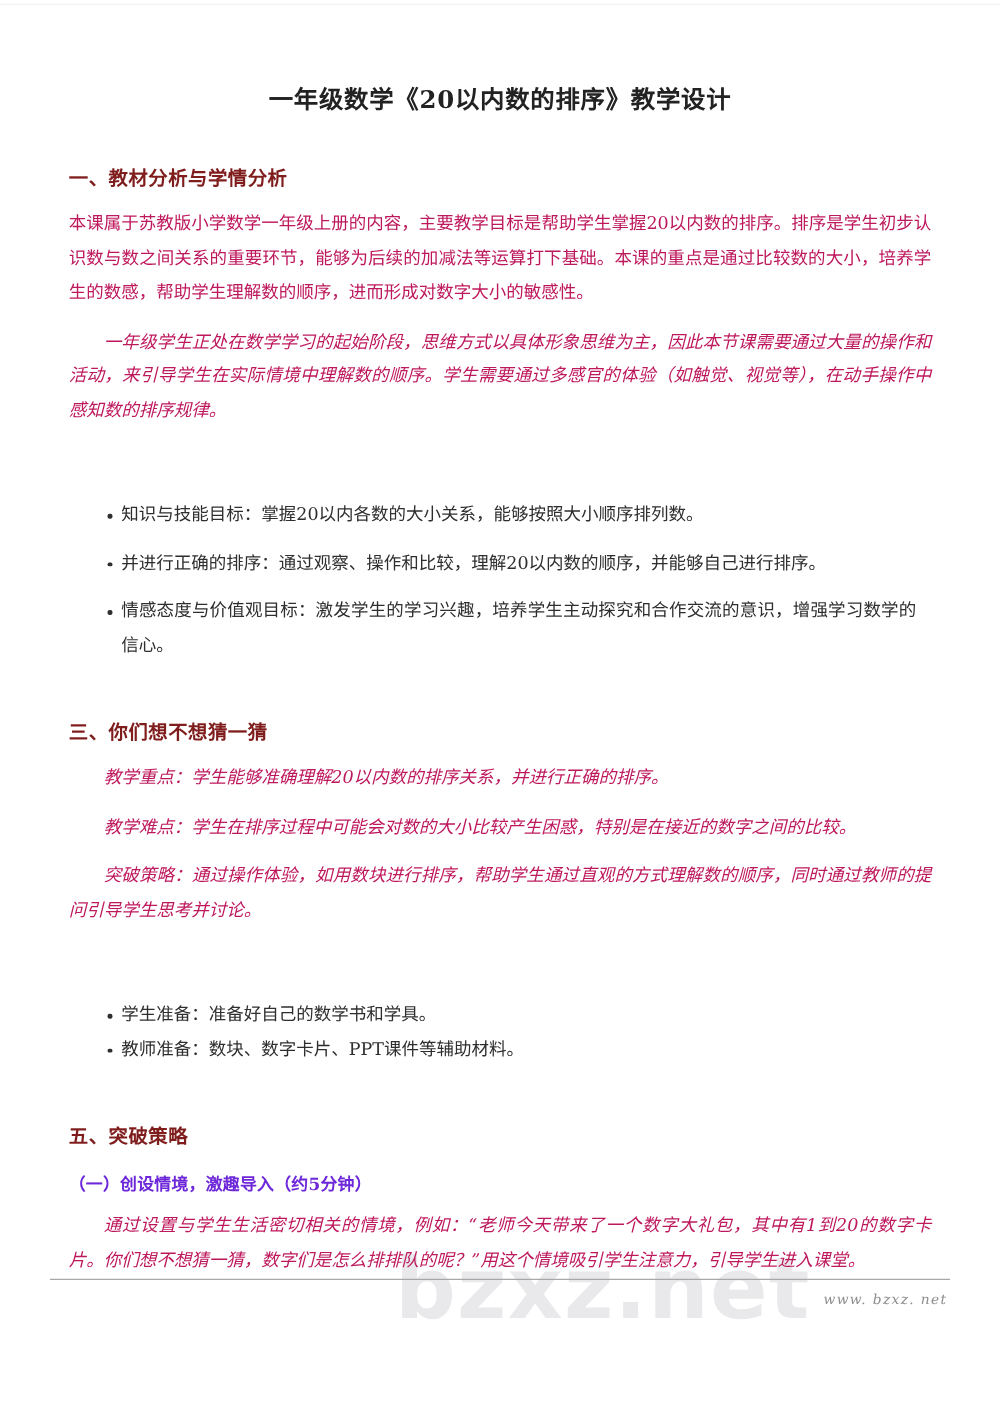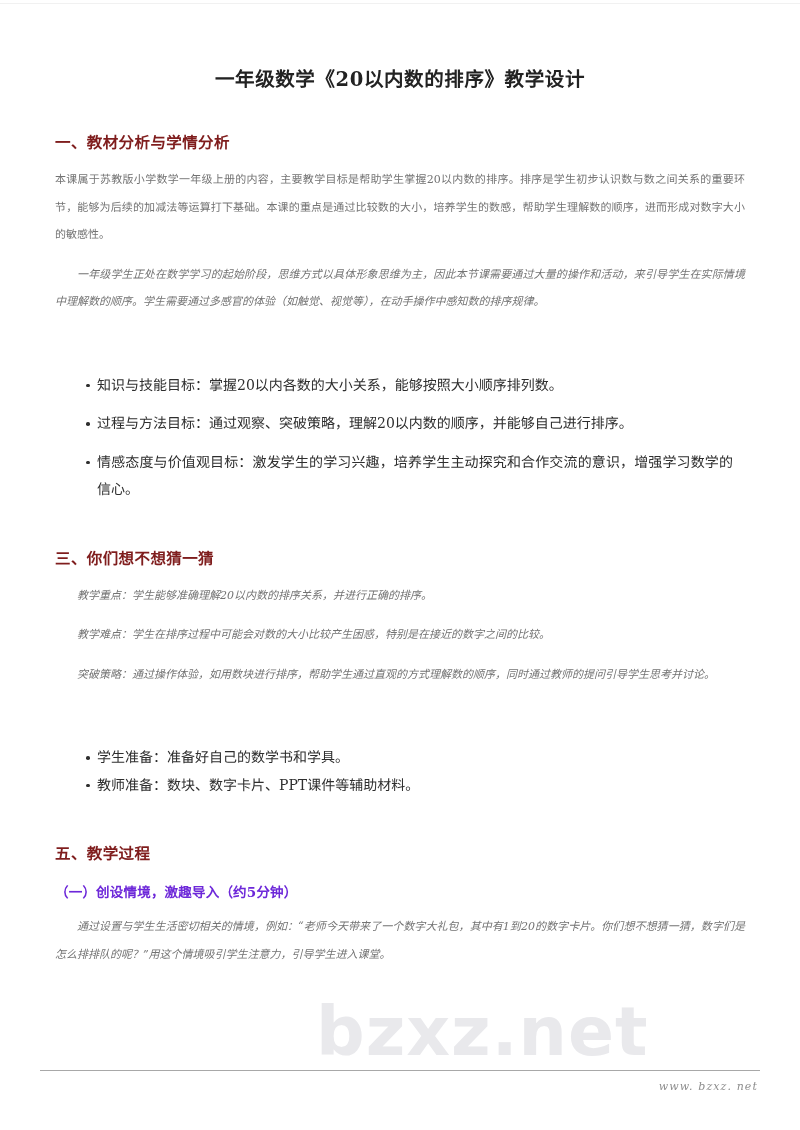--- a/index.html
+++ b/index.html
@@ -80,23 +80,23 @@
     margin: 0;
     font-size: 13.5px;
     font-weight: bold;
     color: #6d28d9;
     letter-spacing: 0.2px;
   }
 
   
   p.body {
     margin: 0;
-    font-size: 11px;
+    font-size: 14px;
     line-height: 27.5px;
-    color: #737373;
+    color: #be185d;
     text-align: justify;
     text-justify: inter-ideograph;
   }
   p.indent {
     text-indent: 2em;
     font-style: italic;
   }
 
   
   ul.bullets {
@@ -130,21 +130,21 @@
   .gap-p-p      { height: 12px; }
   .gap-sec      { height: 30px; }
   .gap-head-ul  { height: 14px; }
   .gap-sub      { height: 18px; }
   .gap-sub-p    { height: 12px; }
 
   
   .footer {
     position: absolute;
     left: 40px;
-    top: 1070px;
+    top: 1023px;
     width: 720px;
     z-index: 3;
   }
   .footer-rule {
     width: 100%;
     height: 1px;
     background: #a8a8a8;
   }
   .footer-url {
     margin-top: 9px;
@@ -176,21 +176,21 @@
     <div class="gap-head-p"></div>
     <p class="body">本课属于苏教版小学数学一年级上册的内容，主要教学目标是帮助学生掌握20以内数的排序。排序是学生初步认识数与数之间关系的重要环节，能够为后续的加减法等运算打下基础。本课的重点是通过比较数的大小，培养学生的数感，帮助学生理解数的顺序，进而形成对数字大小的敏感性。</p>
     <div class="gap-p-p"></div>
     <p class="body indent">一年级学生正处在数学学习的起始阶段，思维方式以具体形象思维为主，因此本节课需要通过大量的操作和活动，来引导学生在实际情境中理解数的顺序。学生需要通过多感官的体验（如触觉、视觉等），在动手操作中感知数的排序规律。</p>
 
     <div class="gap-sec"></div>
 
     <div class="gap-head-ul"></div>
     <ul class="bullets">
       <li>知识与技能目标：掌握20以内各数的大小关系，能够按照大小顺序排列数。</li>
-      <li style="margin-top:11px">过程与方法目标：通过观察、突破策略，理解20以内数的顺序，并能够自己进行排序。</li>
+      <li style="margin-top:11px">并进行正确的排序：通过观察、操作和比较，理解20以内数的顺序，并能够自己进行排序。</li>
       <li style="margin-top:11px">情感态度与价值观目标：激发学生的学习兴趣，培养学生主动探究和合作交流的意识，增强学习数学的信心。</li>
     </ul>
 
     <div class="gap-sec"></div>
 
     <h2 class="h-section">三、你们想不想猜一猜</h2>
     <div class="gap-head-p"></div>
     <p class="body indent">教学重点：学生能够准确理解20以内数的排序关系，并进行正确的排序。</p>
     <div class="gap-p-p"></div>
     <p class="body indent">教学难点：学生在排序过程中可能会对数的大小比较产生困惑，特别是在接近的数字之间的比较。</p>
@@ -200,21 +200,21 @@
     <div class="gap-sec"></div>
 
     <div class="gap-head-ul"></div>
     <ul class="bullets">
       <li style="margin-top:11px">学生准备：准备好自己的数学书和学具。</li>
       <li>教师准备：数块、数字卡片、PPT课件等辅助材料。</li>
     </ul>
 
     <div class="gap-sec"></div>
 
-    <h2 class="h-section">五、教学过程</h2>
+    <h2 class="h-section">五、突破策略</h2>
     <div class="gap-sub"></div>
     <h3 class="h-sub">（一）创设情境，激趣导入（约5分钟）</h3>
     <div class="gap-sub-p"></div>
     <p class="body indent">通过设置与学生生活密切相关的情境，例如：“老师今天带来了一个数字大礼包，其中有1到20的数字卡片。你们想不想猜一猜，数字们是怎么排排队的呢？”用这个情境吸引学生注意力，引导学生进入课堂。</p>
 
   </div>
 
   <div class="footer">
     <div class="footer-rule"></div>
     <div class="footer-url">www. bzxz. net</div>

